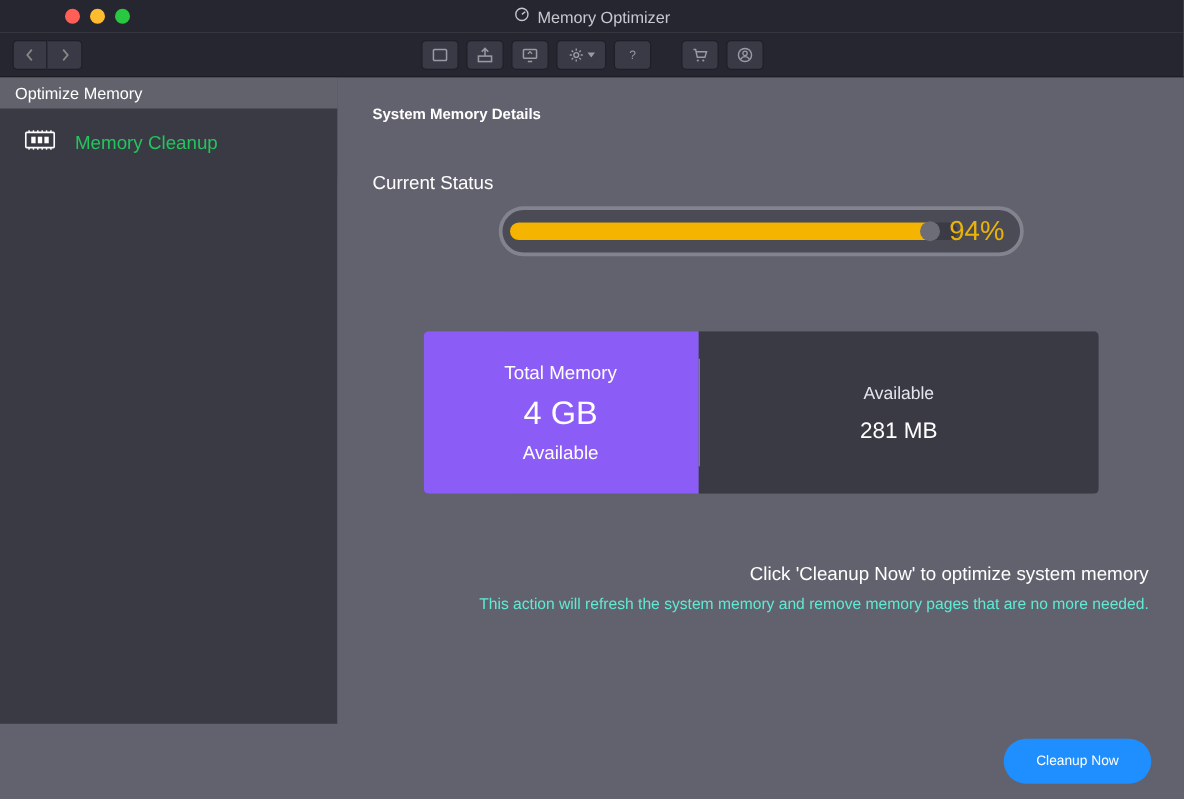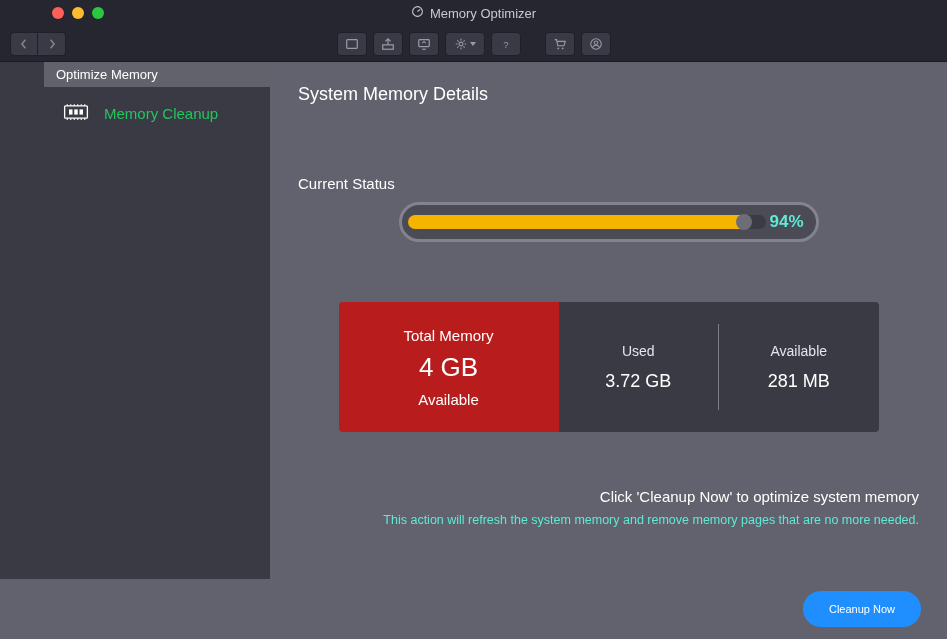--- a/index.html
+++ b/index.html
@@ -26,40 +26,40 @@
   .toolbar-center { flex: 1; display: flex; justify-content: center; gap: 6px; }
   .tb-btn { width: 30px; height: 24px; background: #3a3a46; border: 1px solid #1f1f28; border-radius: 4px; display: flex; align-items: center; justify-content: center; cursor: pointer; }
   .tb-btn svg { width: 14px; height: 14px; stroke: #9a9aa5; fill: none; }
   .tb-btn.with-caret { width: 40px; gap: 2px; }
   .caret { width: 0; height: 0; border-left: 3px solid transparent; border-right: 3px solid transparent; border-top: 4px solid #9a9aa5; }
 
   
   .body { flex: 1; display: flex; min-height: 0; }
 
   
-  .sidebar { width: 270px; background: #3a3a44; display: flex; flex-direction: column; padding-left: 44px; }
+  .sidebar { width: 270px; background: #3a3a44; display: flex; flex-direction: column; }
   .sidebar-header { background: #62626c; color: #fff; font-size: 13px; padding: 5px 12px; }
   .sidebar-item { display: flex; align-items: center; gap: 14px; padding: 14px 18px; color: #22c55e; font-size: 15px; cursor: pointer; }
   .sidebar-item.active { background: #3a3a44; }
   .chip-icon svg { width: 28px; height: 22px; }
 
   
   .main { flex: 1; background: #62626e; position: relative; padding: 22px 28px 0 28px; color: #fff; }
-  .page-title { font-size: 18px; font-weight: 400; margin-bottom: 70px; }
+  .page-title { font-size: 12px; font-weight: 700; margin-bottom: 40px; }
   .status-area { text-align: left; }
   .status-label { font-size: 15px; margin-bottom: 10px; display: block; }
 
   .progress-wrap { width: 420px; height: 40px; margin: 0 auto 60px auto; background: #4b4b56; border: 3px solid #838390; border-radius: 22px; position: relative; display: flex; align-items: center; padding: 0 50px 0 6px; }
   .progress-track { flex: 1; height: 14px; background: #3b3b45; border-radius: 8px; overflow: visible; position: relative; }
   .progress-fill { height: 100%; background: #f5b400; border-radius: 8px 0 0 8px; position: relative; }
   .progress-knob { position: absolute; right: -8px; top: 50%; transform: translateY(-50%); width: 16px; height: 16px; background: #6d6d78; border-radius: 50%; }
-  .progress-pct { position: absolute; right: 12px; color: #5eead4; font-size: 17px; font-weight: 700; }
+  .progress-pct { position: absolute; right: 12px; color: #eab308; font-size: 22px; font-weight: 400; }
 
   .mem-grid { width: 540px; height: 130px; margin: 0 auto; display: flex; border-radius: 4px; overflow: hidden; }
-  .mem-total { width: 220px; background: #b91c1c; color: #fff; display: flex; flex-direction: column; align-items: center; justify-content: center; gap: 8px; }
+  .mem-total { width: 220px; background: #8b5cf6; color: #fff; display: flex; flex-direction: column; align-items: center; justify-content: center; gap: 8px; }
   .mem-total .lbl { font-size: 15px; }
   .mem-total .val { font-size: 26px; font-weight: 400; }
   .mem-right { flex: 1; background: #3a3a44; display: flex; }
   .mem-cell { flex: 1; display: flex; flex-direction: column; align-items: center; justify-content: center; gap: 12px; position: relative; }
   .mem-cell .lbl { font-size: 14px; color: #e5e5ec; }
   .mem-cell .val { font-size: 18px; color: #fff; }
   .mem-divider { width: 1px; background: rgba(255,255,255,0.35); margin: 22px 0; }
 
   .hint-area { text-align: right; margin-top: 56px; }
   .hint-title { font-size: 15px; color: #fff; margin-bottom: 8px; }
@@ -197,24 +197,20 @@
         </div>
       </div>
 
       <div class="mem-grid">
         <div class="mem-total">
           <span class="lbl">Total Memory</span>
           <span class="val">4 GB</span>
           <span class="lbl">Available</span>
         </div>
         <div class="mem-right">
-          <div class="mem-cell">
-            <span class="lbl">Used</span>
-            <span class="val">3.72 GB</span>
-          </div>
           <div class="mem-divider"></div>
           <div class="mem-cell">
             <span class="lbl">Available</span>
             <span class="val">281  MB</span>
           </div>
         </div>
       </div>
 
       <div class="hint-area">
         <div class="hint-title">Click 'Cleanup Now' to optimize system memory</div>

